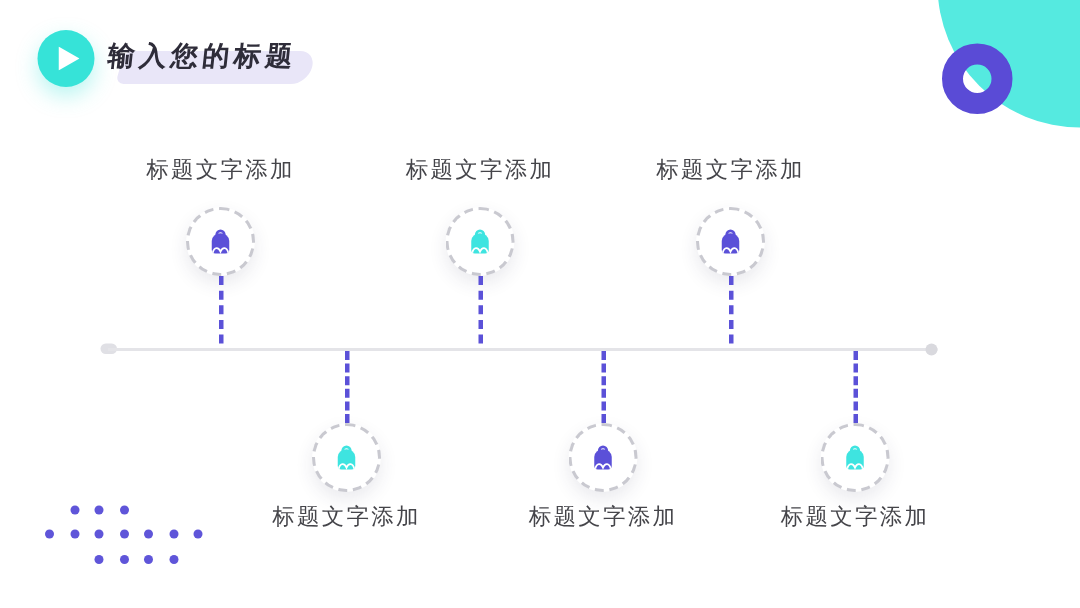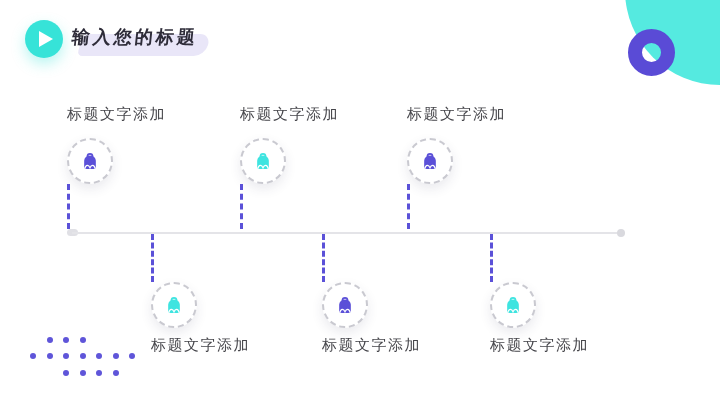--- a/index.html
+++ b/index.html
@@ -29,21 +29,21 @@
   }
   .ring-decor{
     position:absolute;left:628px;top:29px;width:19px;height:19px;border-radius:50%;
     border:14px solid #5A4BD6;background:transparent;
   }
   
   .timeline-line{position:absolute;left:72px;top:232px;width:553px;height:2px;background:#E4E4E8;}
   .timeline-cap-left{position:absolute;left:67px;top:229px;width:11px;height:7px;border-radius:3.5px;background:#E0E0E5;}
   .timeline-cap-right{position:absolute;left:617px;top:229px;width:8px;height:8px;border-radius:50%;background:#D9D9DE;}
   
-  .node{position:absolute;width:160px;display:flex;flex-direction:column;font-family:Liberation Serif, serif;}
+  .node{position:absolute;width:160px;display:flex;flex-direction:column;align-items:center;font-family:Liberation Serif, serif;}
   .node.top{top:104px;}
   .node.bottom{top:234px;}
   .node-label{
     font-size:15px;color:#45454A;letter-spacing:1.5px;white-space:nowrap;line-height:20px;height:20px;
   }
   .node.top .node-label{margin-bottom:14px;}
   .node.bottom .node-label{margin-top:7px;}
   .node-circle{
     width:42px;height:42px;border:2px dashed #C9C9D0;border-radius:50%;background:#ffffff;
     display:flex;align-items:center;justify-content:center;

